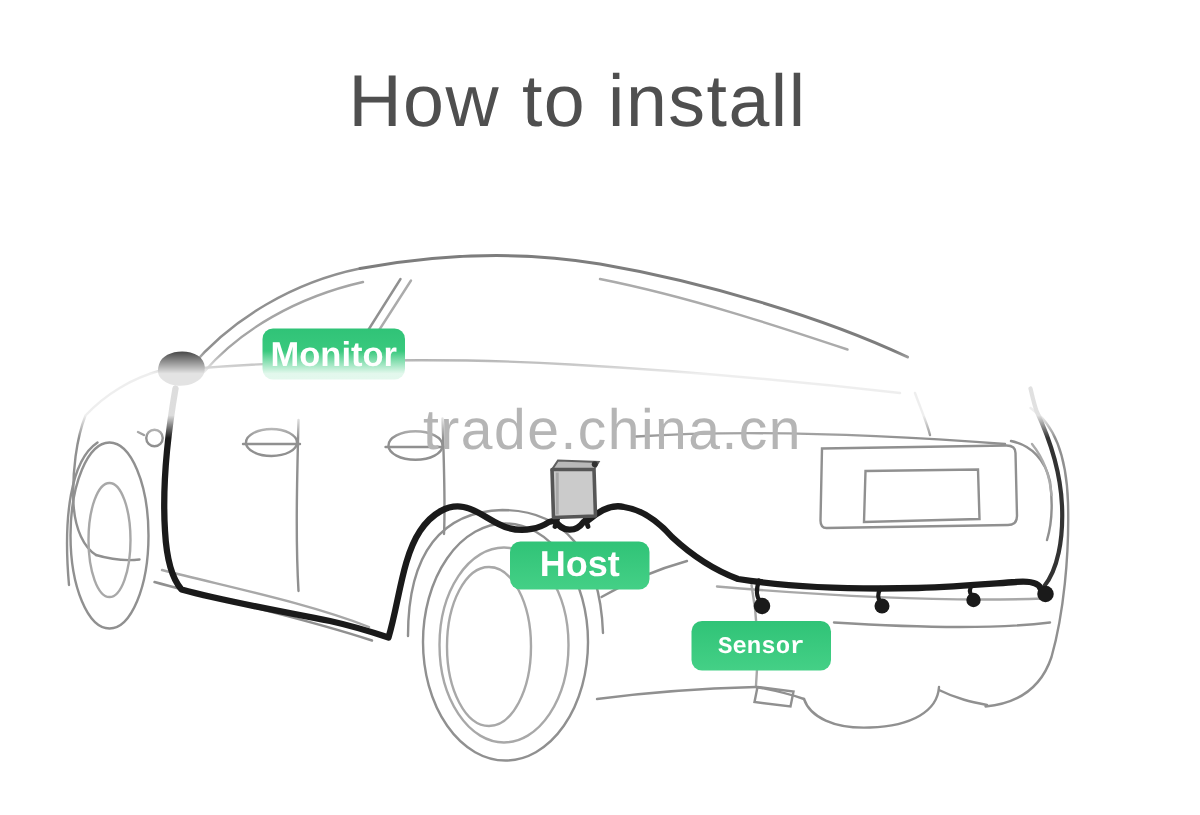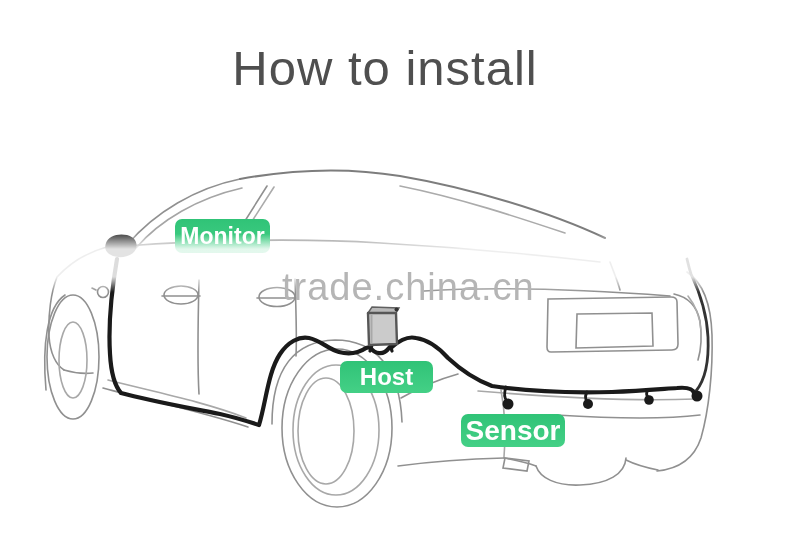--- a/index.html
+++ b/index.html
@@ -13,21 +13,21 @@
     color:#4f4f4f;letter-spacing:1px;
   }
   .diagram-svg{position:absolute;left:0;top:0;z-index:1;}
   .callout{
     position:absolute;z-index:2;display:flex;align-items:center;justify-content:center;
     background:linear-gradient(180deg,#30c377,#44d086);
     color:#ffffff;font-weight:600;border-radius:7px;
   }
   .callout.monitor{left:175px;top:219px;width:95px;height:34px;font-size:23px;}
   .callout.host{left:340px;top:361px;width:93px;height:32px;font-size:24px;z-index:4;}
-  .callout.sensor{left:461px;top:414px;width:104px;height:33px;font-size:28px;z-index:4;}
+  .callout.sensor{left:461px;top:414px;width:93px;height:33px;font-size:16px;z-index:4;font-family:Liberation Mono, monospace;}
   .wm-band{
     position:absolute;left:0;top:234px;width:800px;height:58px;z-index:3;
     background:linear-gradient(180deg,rgba(255,255,255,0) 0%,rgba(255,255,255,0.85) 26%,
                rgba(255,255,255,0.85) 74%,rgba(255,255,255,0) 100%);
   }
   .wm-text{
     position:absolute;left:282px;top:240px;z-index:3;
     font-size:38px;font-weight:400;color:#b5b5b5;letter-spacing:1px;line-height:1;margin-top:28px;
   }
 </style>

